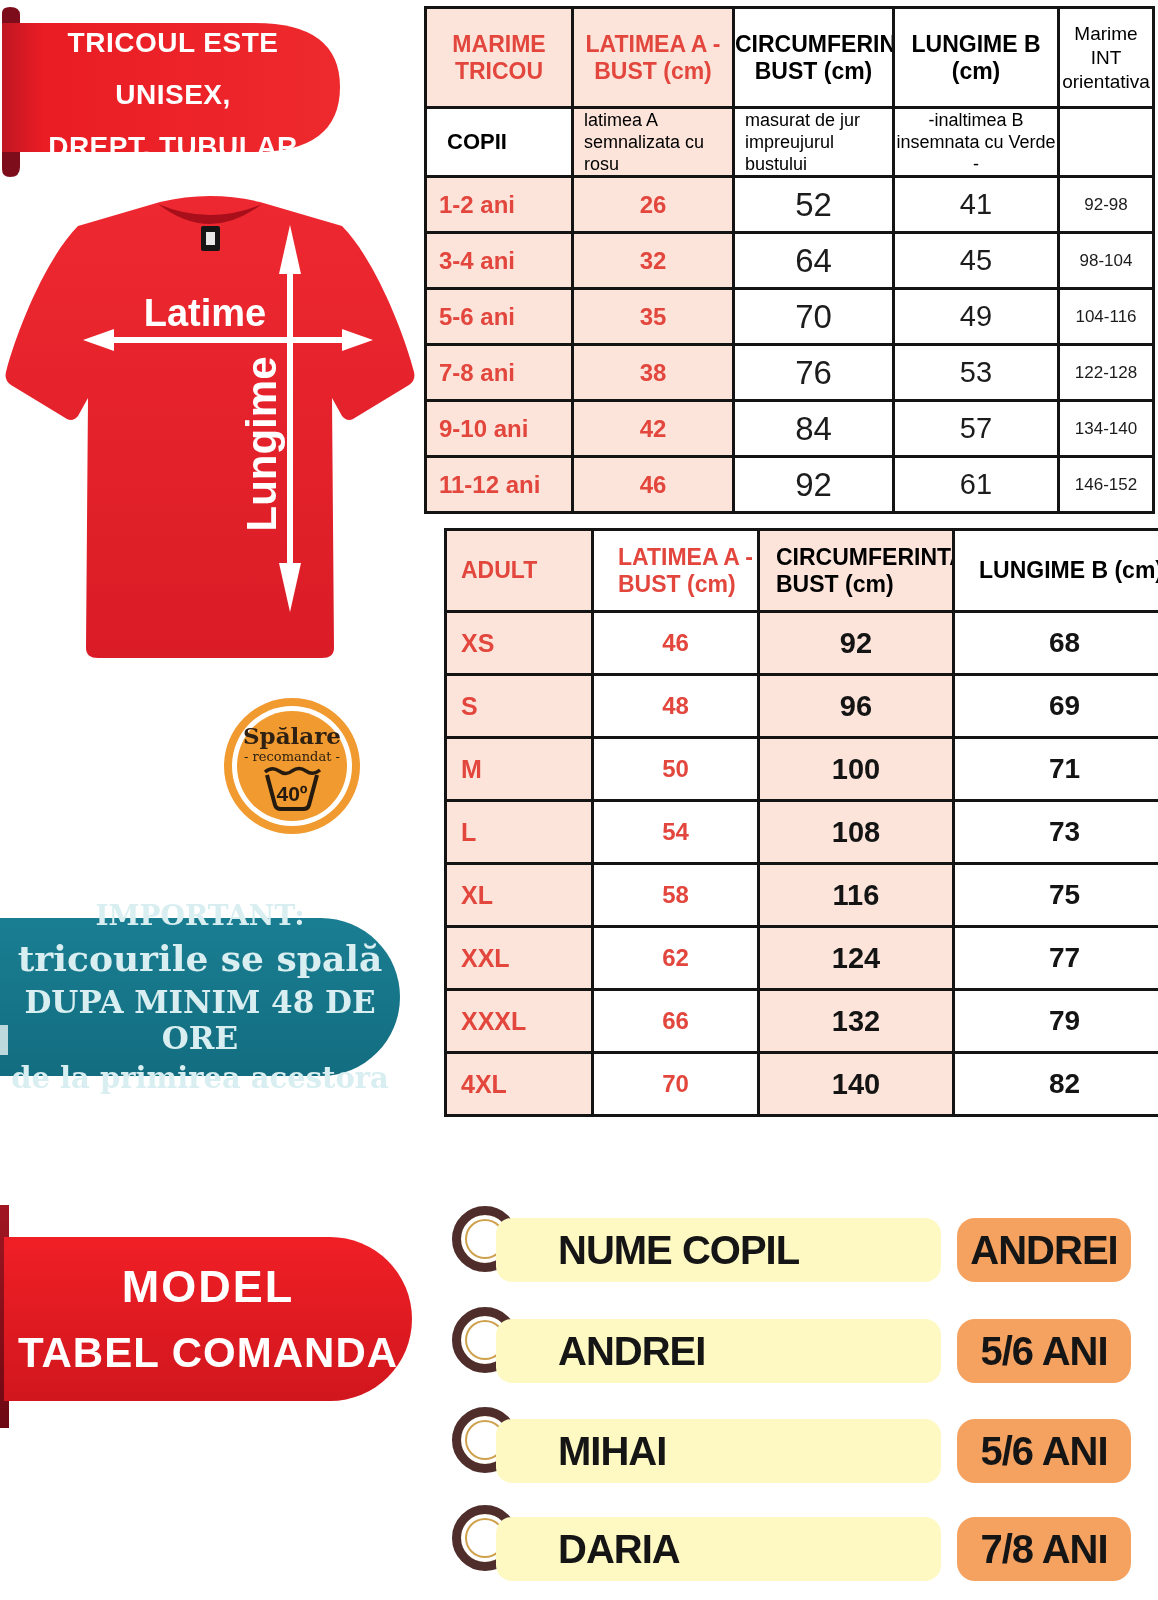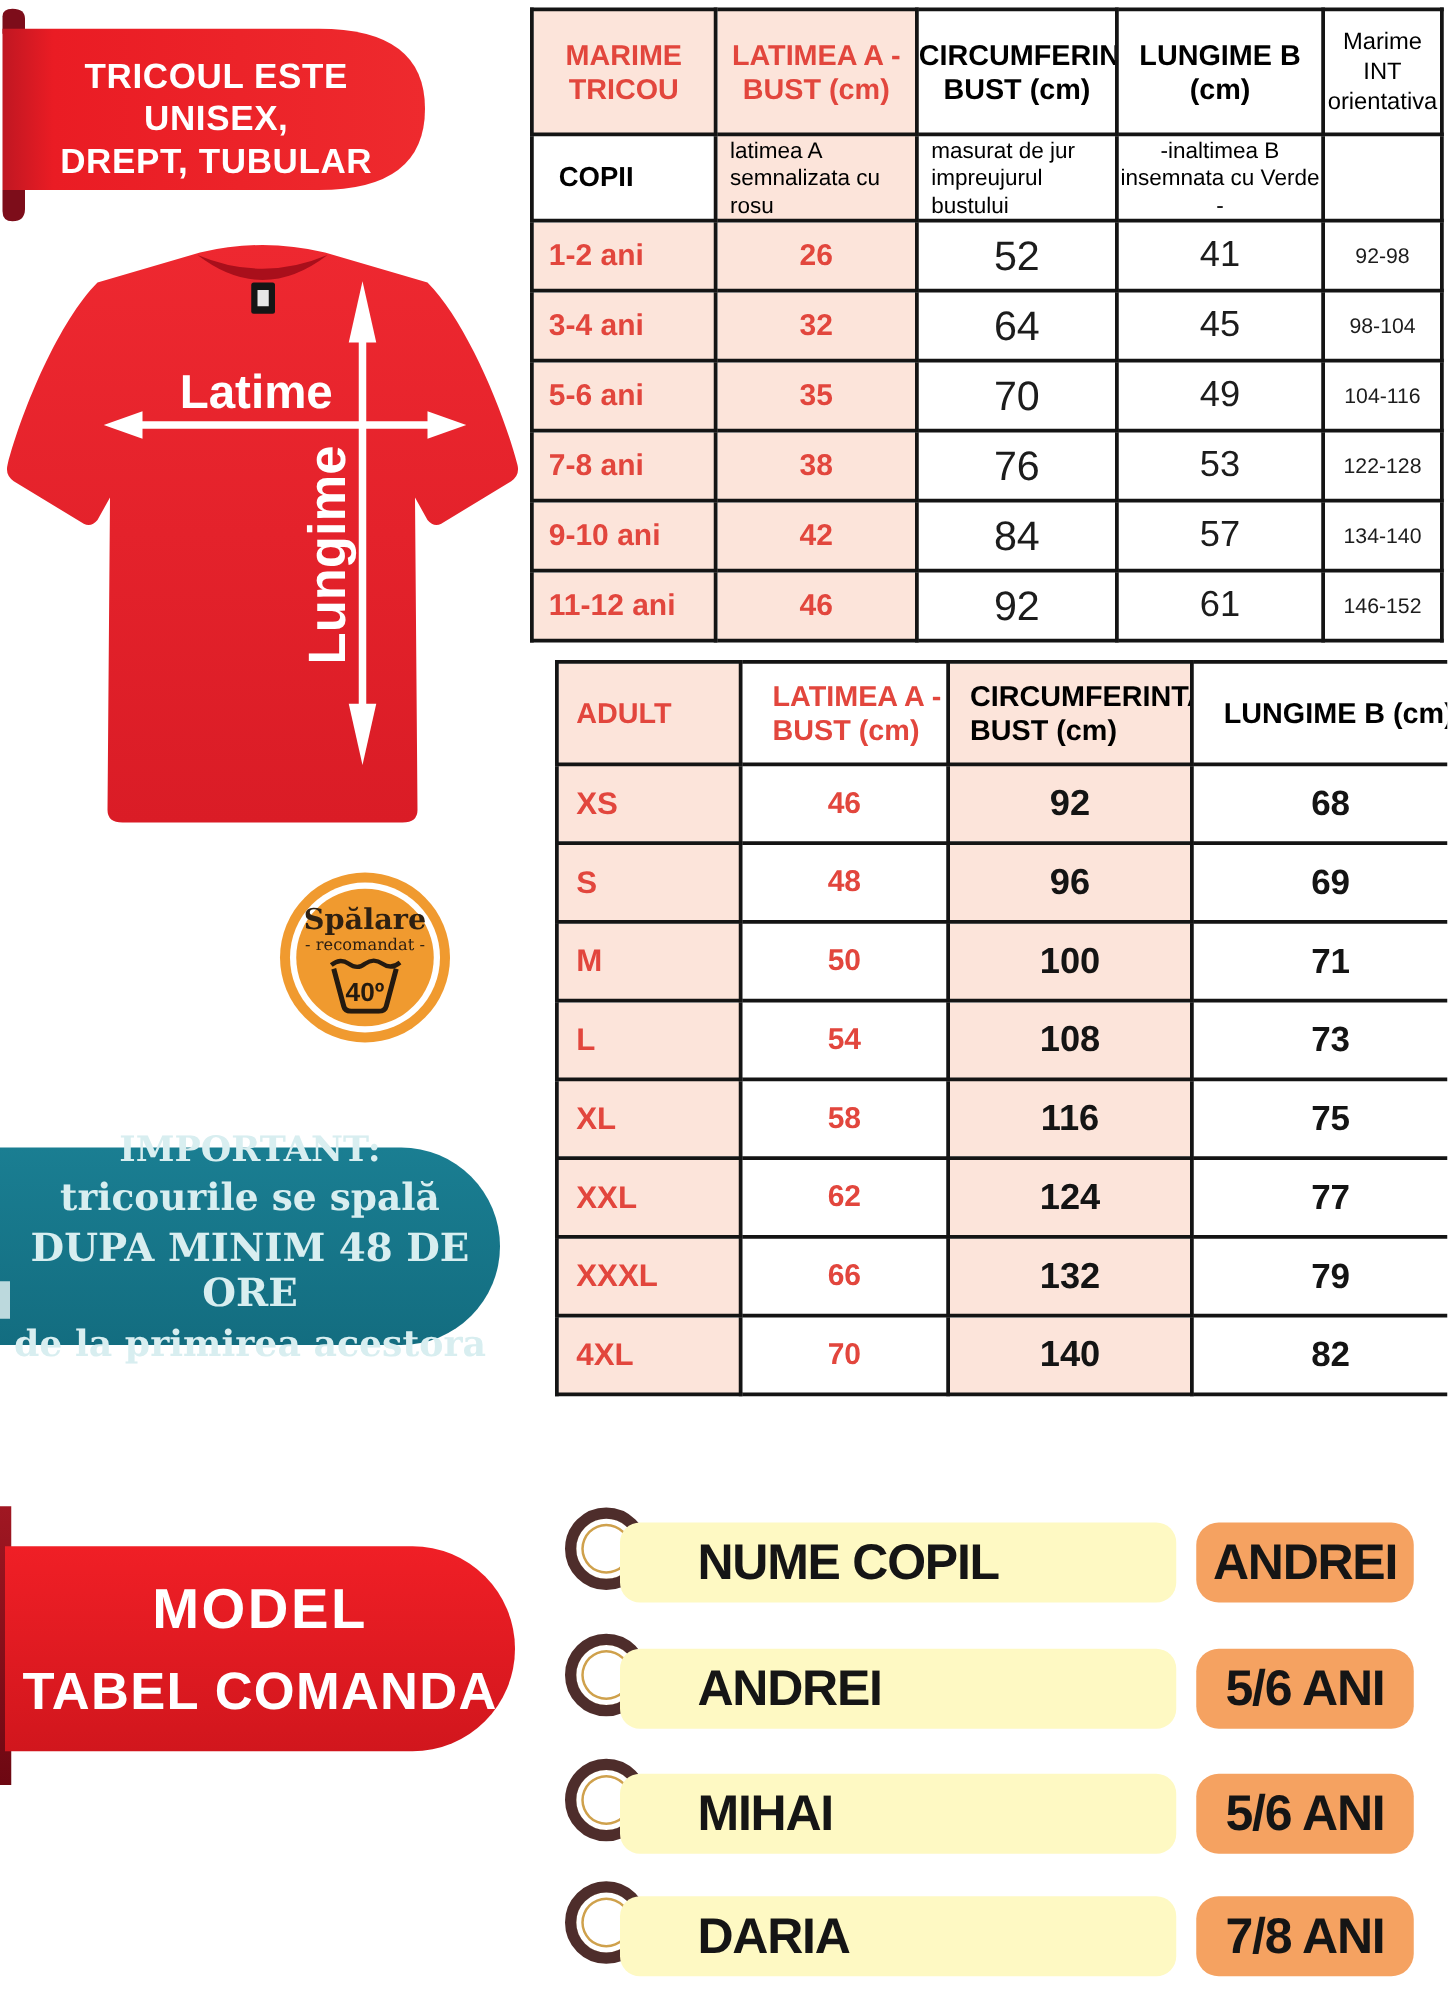--- a/index.html
+++ b/index.html
@@ -3,21 +3,21 @@
 <meta charset="utf-8">
 <style>
   * { margin:0; padding:0; box-sizing:border-box; }
   html,body { background:#fff; }
   body { font-family:"Liberation Sans", sans-serif; }
   #canvas { position:relative; width:1158px; height:1600px; background:#fff; overflow:hidden; }
 
   
   .ribbon-top { position:absolute; left:0; top:5px; width:345px; height:175px; }
   .ribbon-top-text { position:absolute; left:8px; top:30px; width:330px; height:120px;
-    display:flex; flex-direction:column; justify-content:center; align-items:center; gap:2px; }
+    display:flex; flex-direction:column; justify-content:center; align-items:center; gap:20px; }
   .ribbon-top-text span { color:#fff; font-weight:bold; font-size:28px; line-height:32px; letter-spacing:.5px; }
 
   
   .tshirt { position:absolute; left:0; top:186px; width:422px; height:492px; }
 
   
   .badge { position:absolute; border-radius:50%; display:flex; flex-direction:column;
     align-items:center; justify-content:center; text-align:center; }
   .badge-cotton { left:58px; top:714px; width:106px; height:106px; background:#c8b4b3;
     box-shadow:0 0 0 5px #fff, 0 0 0 13px #c8b4b3; color:#332126; font-family:"DejaVu Serif", serif; }
@@ -28,21 +28,21 @@
     box-shadow:0 0 0 5px #fff, 0 0 0 13px #f09a2f; color:#2e2012; font-family:"DejaVu Serif", serif; }
   .badge-wash .b1 { font-weight:bold; font-size:23px; }
   .badge-wash .b2 { font-size:13px; margin-bottom:1px; white-space:nowrap; }
 
   
   .teal-banner { position:absolute; left:0; top:918px; width:400px; height:158px;
     background:linear-gradient(180deg,#1a7e92,#136d80); border-radius:0 84px 84px 0;
     display:flex; flex-direction:column; justify-content:center; align-items:center; gap:5px;
     font-family:"DejaVu Serif", serif; color:#d8eef0; font-weight:bold; text-align:center; }
   .teal-banner .t1 { font-size:28px; }
-  .teal-banner .t2 { font-size:30px; }
+  .teal-banner .t2 { font-size:36px; }
   .teal-banner .t3 { font-size:31px; }
   .teal-banner .t4 { font-size:29px; }
   .teal-tail { position:absolute; left:0; top:1025px; width:8px; height:30px; background:#bcd9dd; }
 
   
   .model-strip { position:absolute; left:0; top:1205px; width:9px; height:223px;
     background:linear-gradient(180deg,#a01722,#6d0812); }
   .model-banner { position:absolute; left:4px; top:1237px; width:408px; height:164px;
     background:linear-gradient(180deg,#f01f26,#d1161d); border-radius:0 90px 90px 0;
     display:flex; flex-direction:column; justify-content:center; align-items:center; gap:16px; }

